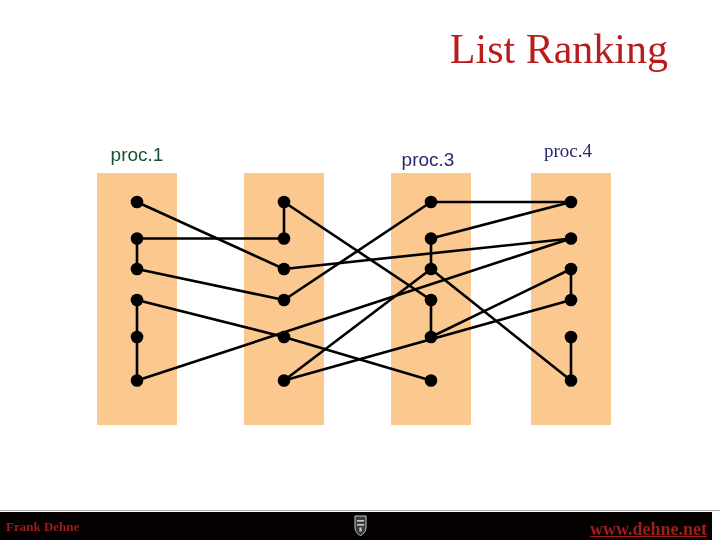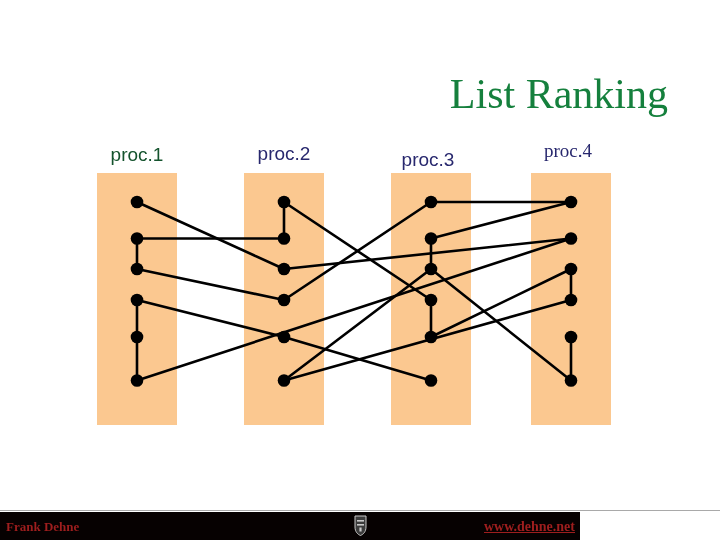--- a/index.html
+++ b/index.html
@@ -19,41 +19,41 @@
   }
   .proc-label.p1{left:87px;top:144px;}
   .proc-label.p2{left:234px;top:143px;}
   .proc-label.p3{left:378px;top:149px;}
   .proc-label.p4{left:518px;top:140px;font-family:Liberation Serif, serif;}
   #diagram{position:absolute;left:0;top:0;}
   .footer-hairline{
     position:absolute;left:0;top:510px;width:720px;height:1px;background:#a9a9a9;
   }
   .footer-bar{
-    position:absolute;left:0;top:512px;width:580px;height:28px;background:#060101;
+    position:absolute;left:0;top:512px;width:712px;height:28px;background:#060101;
   }
   .footer-author{
     position:absolute;left:6px;top:7px;
     font-family:"Liberation Serif",serif;font-weight:700;font-size:13px;
   }
   .footer-site{
     position:absolute;right:5px;top:7px;
-    font-family:"Liberation Serif",serif;font-weight:700;font-size:14px;
+    font-family:"Liberation Serif",serif;font-weight:700;font-size:18px;
     text-decoration:underline;cursor:pointer;
   }
   .footer-crest{
     position:absolute;left:354px;top:3px;width:13px;height:21px;
   }
 </style>
 </head>
 <body>
 
 <div class="slide">
 
-  <div class="slide-title" style="color: #15803d; margin-top: 45px;">List Ranking</div>
+  <div class="slide-title" style="color: #b91c1c;">List Ranking</div>
 
   <svg id="diagram" width="720" height="540" viewBox="0 0 720 540">
       <rect x="97" y="173" width="80" height="252" fill="#FBC890"></rect>
       <rect x="244" y="173" width="80" height="252" fill="#FBC890"></rect>
       <rect x="391" y="173" width="80" height="252" fill="#FBC890"></rect>
       <rect x="531" y="173" width="80" height="252" fill="#FBC890"></rect>
       <line x1="137" y1="202" x2="284" y2="269" stroke="#000000" stroke-width="2.6" stroke-linecap="round"></line>
       <line x1="137" y1="238.5" x2="284" y2="238.5" stroke="#000000" stroke-width="2.6" stroke-linecap="round"></line>
       <line x1="137" y1="238.5" x2="137" y2="269" stroke="#000000" stroke-width="2.6" stroke-linecap="round"></line>
       <line x1="137" y1="269" x2="284" y2="300" stroke="#000000" stroke-width="2.6" stroke-linecap="round"></line>
@@ -95,21 +95,20 @@
       <circle cx="431" cy="380.5" r="6.3" fill="#000000"></circle>
       <circle cx="571" cy="202" r="6.3" fill="#000000"></circle>
       <circle cx="571" cy="238.5" r="6.3" fill="#000000"></circle>
       <circle cx="571" cy="269" r="6.3" fill="#000000"></circle>
       <circle cx="571" cy="300" r="6.3" fill="#000000"></circle>
       <circle cx="571" cy="337" r="6.3" fill="#000000"></circle>
       <circle cx="571" cy="380.5" r="6.3" fill="#000000"></circle>
     </svg>
 
   <div class="proc-label p1" style="color: #14532d;">proc.1</div>
-  <div class="proc-label p2" style="color: rgb(40, 40, 110);">proc.2</div>
   <div class="proc-label p3" style="color: rgb(40, 40, 110);">proc.3</div>
   <div class="proc-label p4" style="color: rgb(40, 40, 110);">proc.4</div>
 
   <div class="footer-hairline"></div>
 
   <div class="footer-bar" style="background: rgb(6, 1, 1);">
     <span class="footer-author" style="color: rgb(158, 30, 30);">Frank Dehne</span>
     <svg class="footer-crest" viewBox="0 0 13 21">
       <path d="M1 1 H12 V12 C12 17 9 19.5 6.5 20.5 C4 19.5 1 17 1 12 Z" fill="#3c3c3c" stroke="#c9c9c9" stroke-width="1"></path>
       <rect x="3" y="5" width="7" height="1.6" fill="#c9c9c9"></rect>

